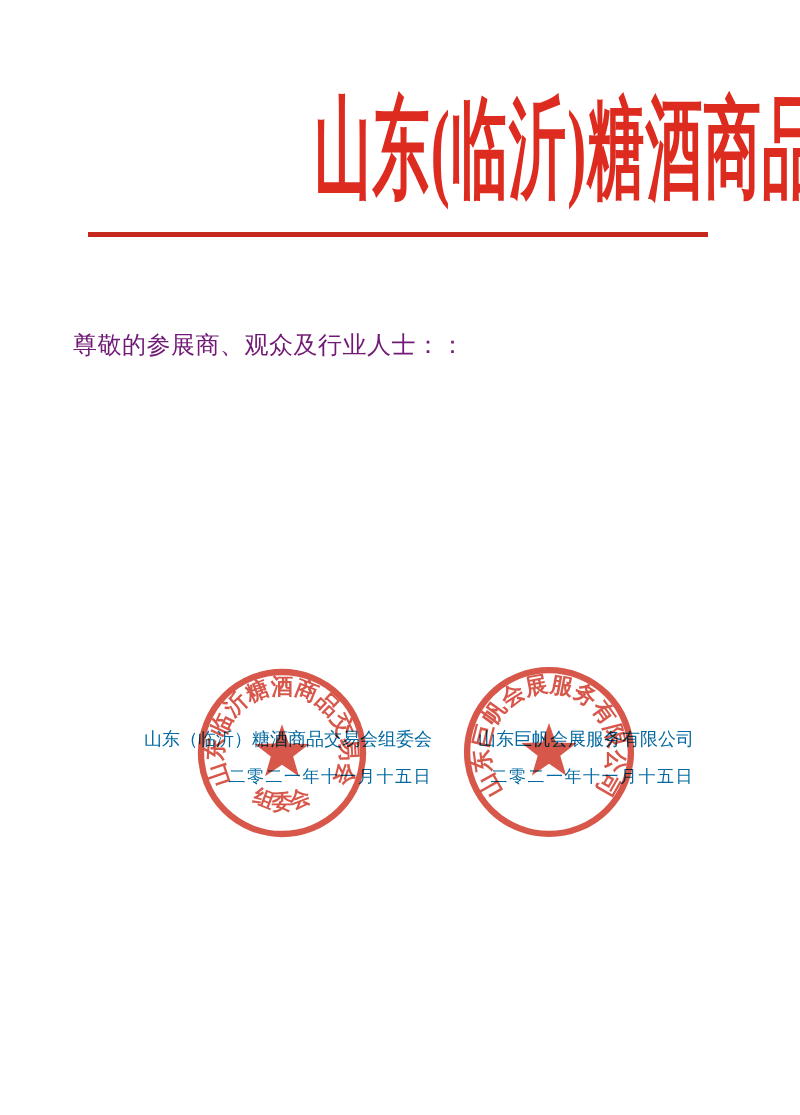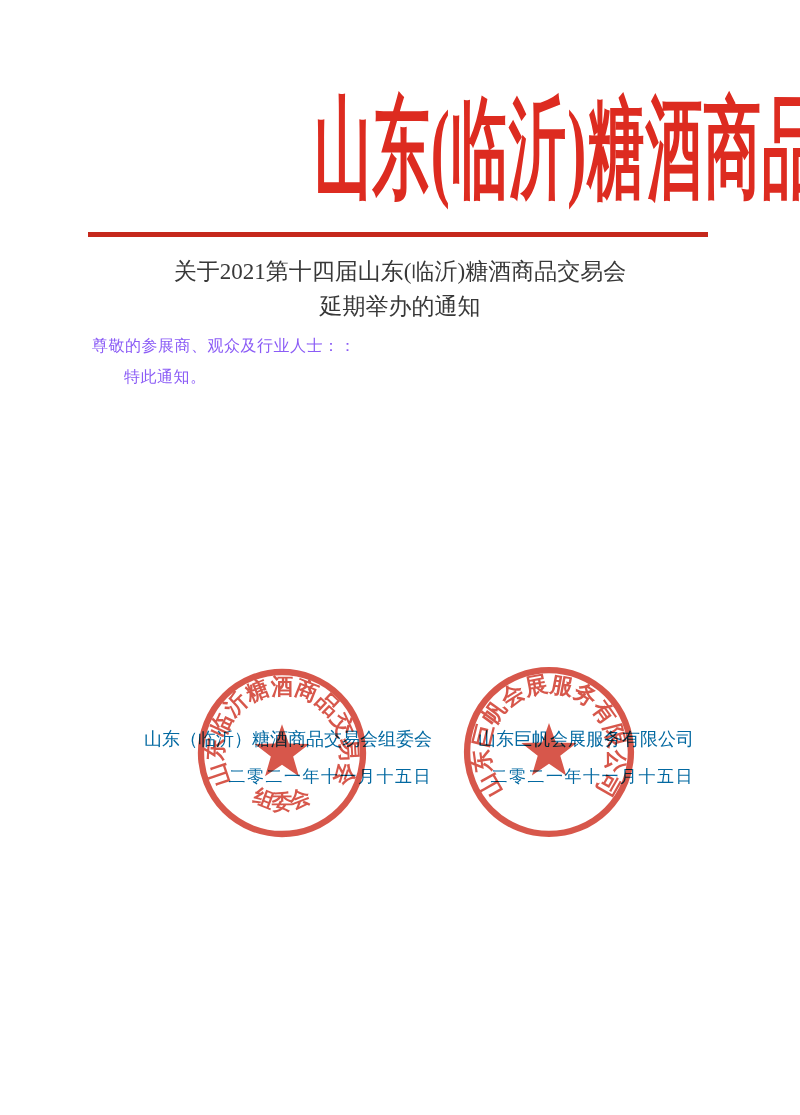--- a/index.html
+++ b/index.html
@@ -50,25 +50,25 @@
     font-size: 23px;
     line-height: 35px;
     color: #383838;
     font-weight: 500;
   }
 
   
   .body-text {
     position: absolute;
     top: 330px;
-    left: 92px;
+    left: 73px;
     width: 626px;
-    font-size: 16px;
+    font-size: 24px;
     line-height: 31px;
-    color: #8b5cf6;
+    color: #701a75;
     text-align: justify;
     letter-spacing: 0.5px;
   }
   .body-text p { margin: 0; text-indent: 2em; }
   .body-text p.salutation { text-indent: 0; }
 
   
   .sig-col {
     position: absolute;
     width: 300px;
@@ -99,28 +99,23 @@
 <body>
 
 <div class="page">
 
   <div class="title-wrap">
     <span class="masthead-title">山东(临沂)糖酒商品交易会</span>
   </div>
 
   <div class="title-rule"></div>
 
-  <div class="subtitle">
-    <div>关于2021第十四届山东(临沂)糖酒商品交易会</div>
-    <div>延期举办的通知</div>
-  </div>
 
   <div class="body-text">
     <p class="salutation">尊敬的参展商、观众及行业人士：：</p>
-    <p>特此通知。</p>
   </div>
 
   <div class="sig-col left">
     <div class="sig-org">山东（临沂）糖酒商品交易会组委会</div>
     <div class="sig-date">二零二一年十一月十五日</div>
   </div>
 
   <div class="sig-col right">
     <div class="sig-org">山东巨帆会展服务有限公司</div>
     <div class="sig-date">二零二一年十一月十五日</div>

